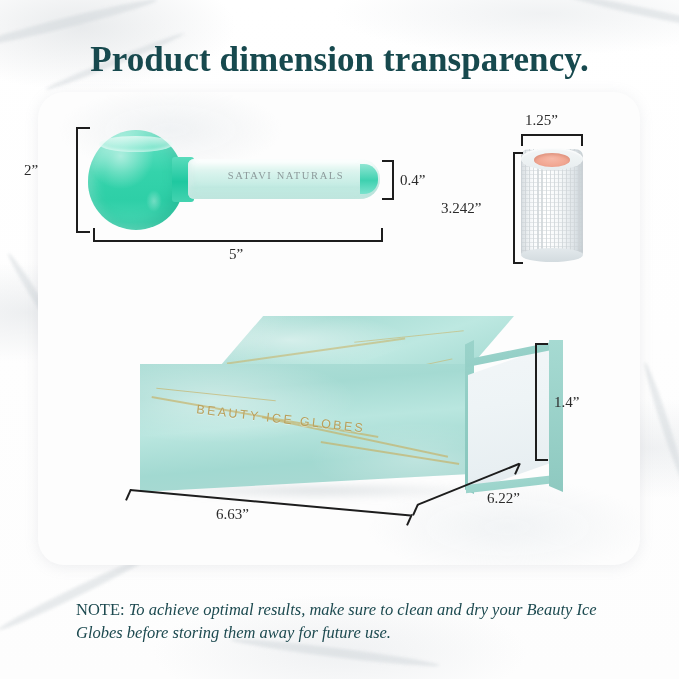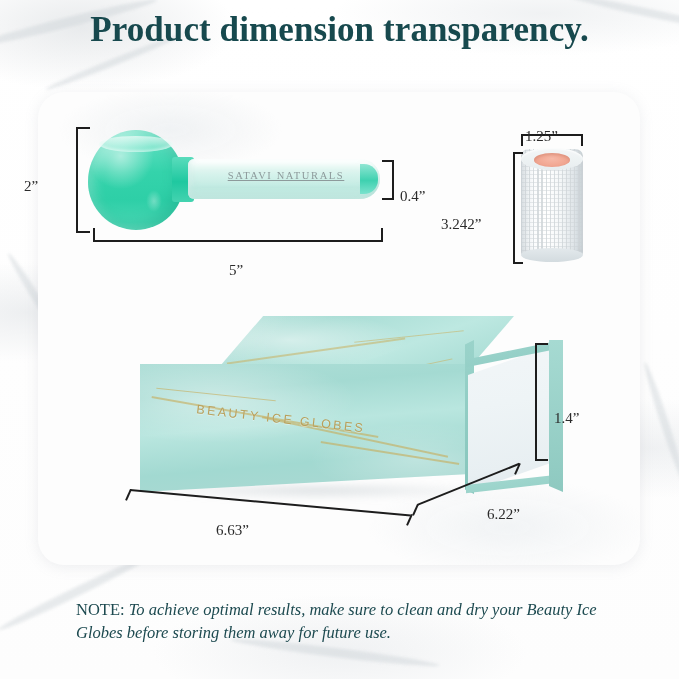--- a/index.html
+++ b/index.html
@@ -22,21 +22,21 @@
       radial-gradient(ellipse 200px 70px at 96% 66%, rgba(218,222,226,.4) 0%, rgba(255,255,255,0) 72%),
       linear-gradient(#ffffff,#fdfdfd);
   }
   .vein {
     position:absolute; background:rgba(205,210,215,.45);
     border-radius:50%; filter:blur(1.4px); pointer-events:none;
   }
 
   
   #title {
-    position:absolute; left:0; right:0; top:10px;
+    position:absolute; left:0; right:0; top:40px;
     text-align:center;
     font-size:35px;
     letter-spacing:.1px;
     color:#17494e;
     font-family:"Liberation Serif", serif;
   }
 
   
   #card {
     position:absolute;
@@ -53,21 +53,20 @@
     pointer-events:none;
   }
 
   
   .dim {
     position:absolute;
     font-family:"Liberation Serif", serif;
     font-size:15px;
     color:#2b2b2b;
     white-space:nowrap;
-    margin-top:16px;
   }
 
   
   .brk { position:absolute; }
   .brk-left  { border-left:2px solid #1d1d1d;  border-top:2px solid #1d1d1d; border-bottom:2px solid #1d1d1d; }
   .brk-right { border-right:2px solid #1d1d1d; border-top:2px solid #1d1d1d; border-bottom:2px solid #1d1d1d; }
   .brk-bot   { border-bottom:2px solid #1d1d1d; border-left:2px solid #1d1d1d; border-right:2px solid #1d1d1d; }
   .brk-top   { border-top:2px solid #1d1d1d;  border-left:2px solid #1d1d1d; border-right:2px solid #1d1d1d; }
 
   
@@ -109,21 +108,20 @@
     border-radius:0 14px 14px 0;
     background:linear-gradient(180deg,#8fe6d3,#3fd1b0 55%,#7ae2cd);
   }
   #brand {
     position:absolute; left:128px; top:44px; width:140px;
     text-align:center;
     font-family:"Liberation Serif", serif;
     font-size:10.5px;
     letter-spacing:1.6px;
     color:#8d9a9b;
-    text-decoration:underline;
   }
 
   
   #roller { position:absolute; left:521px; top:149px; width:62px; height:110px; }
   #roller-body {
     position:absolute; inset:0;
     border-radius:8px / 7px;
     background:
       repeating-linear-gradient(90deg, rgba(208,214,217,.85) 0 1.2px, rgba(255,255,255,0) 1.2px 4.1px),
       repeating-linear-gradient(0deg, rgba(205,211,215,.5) 0 1px, rgba(255,255,255,0) 1px 4px),

